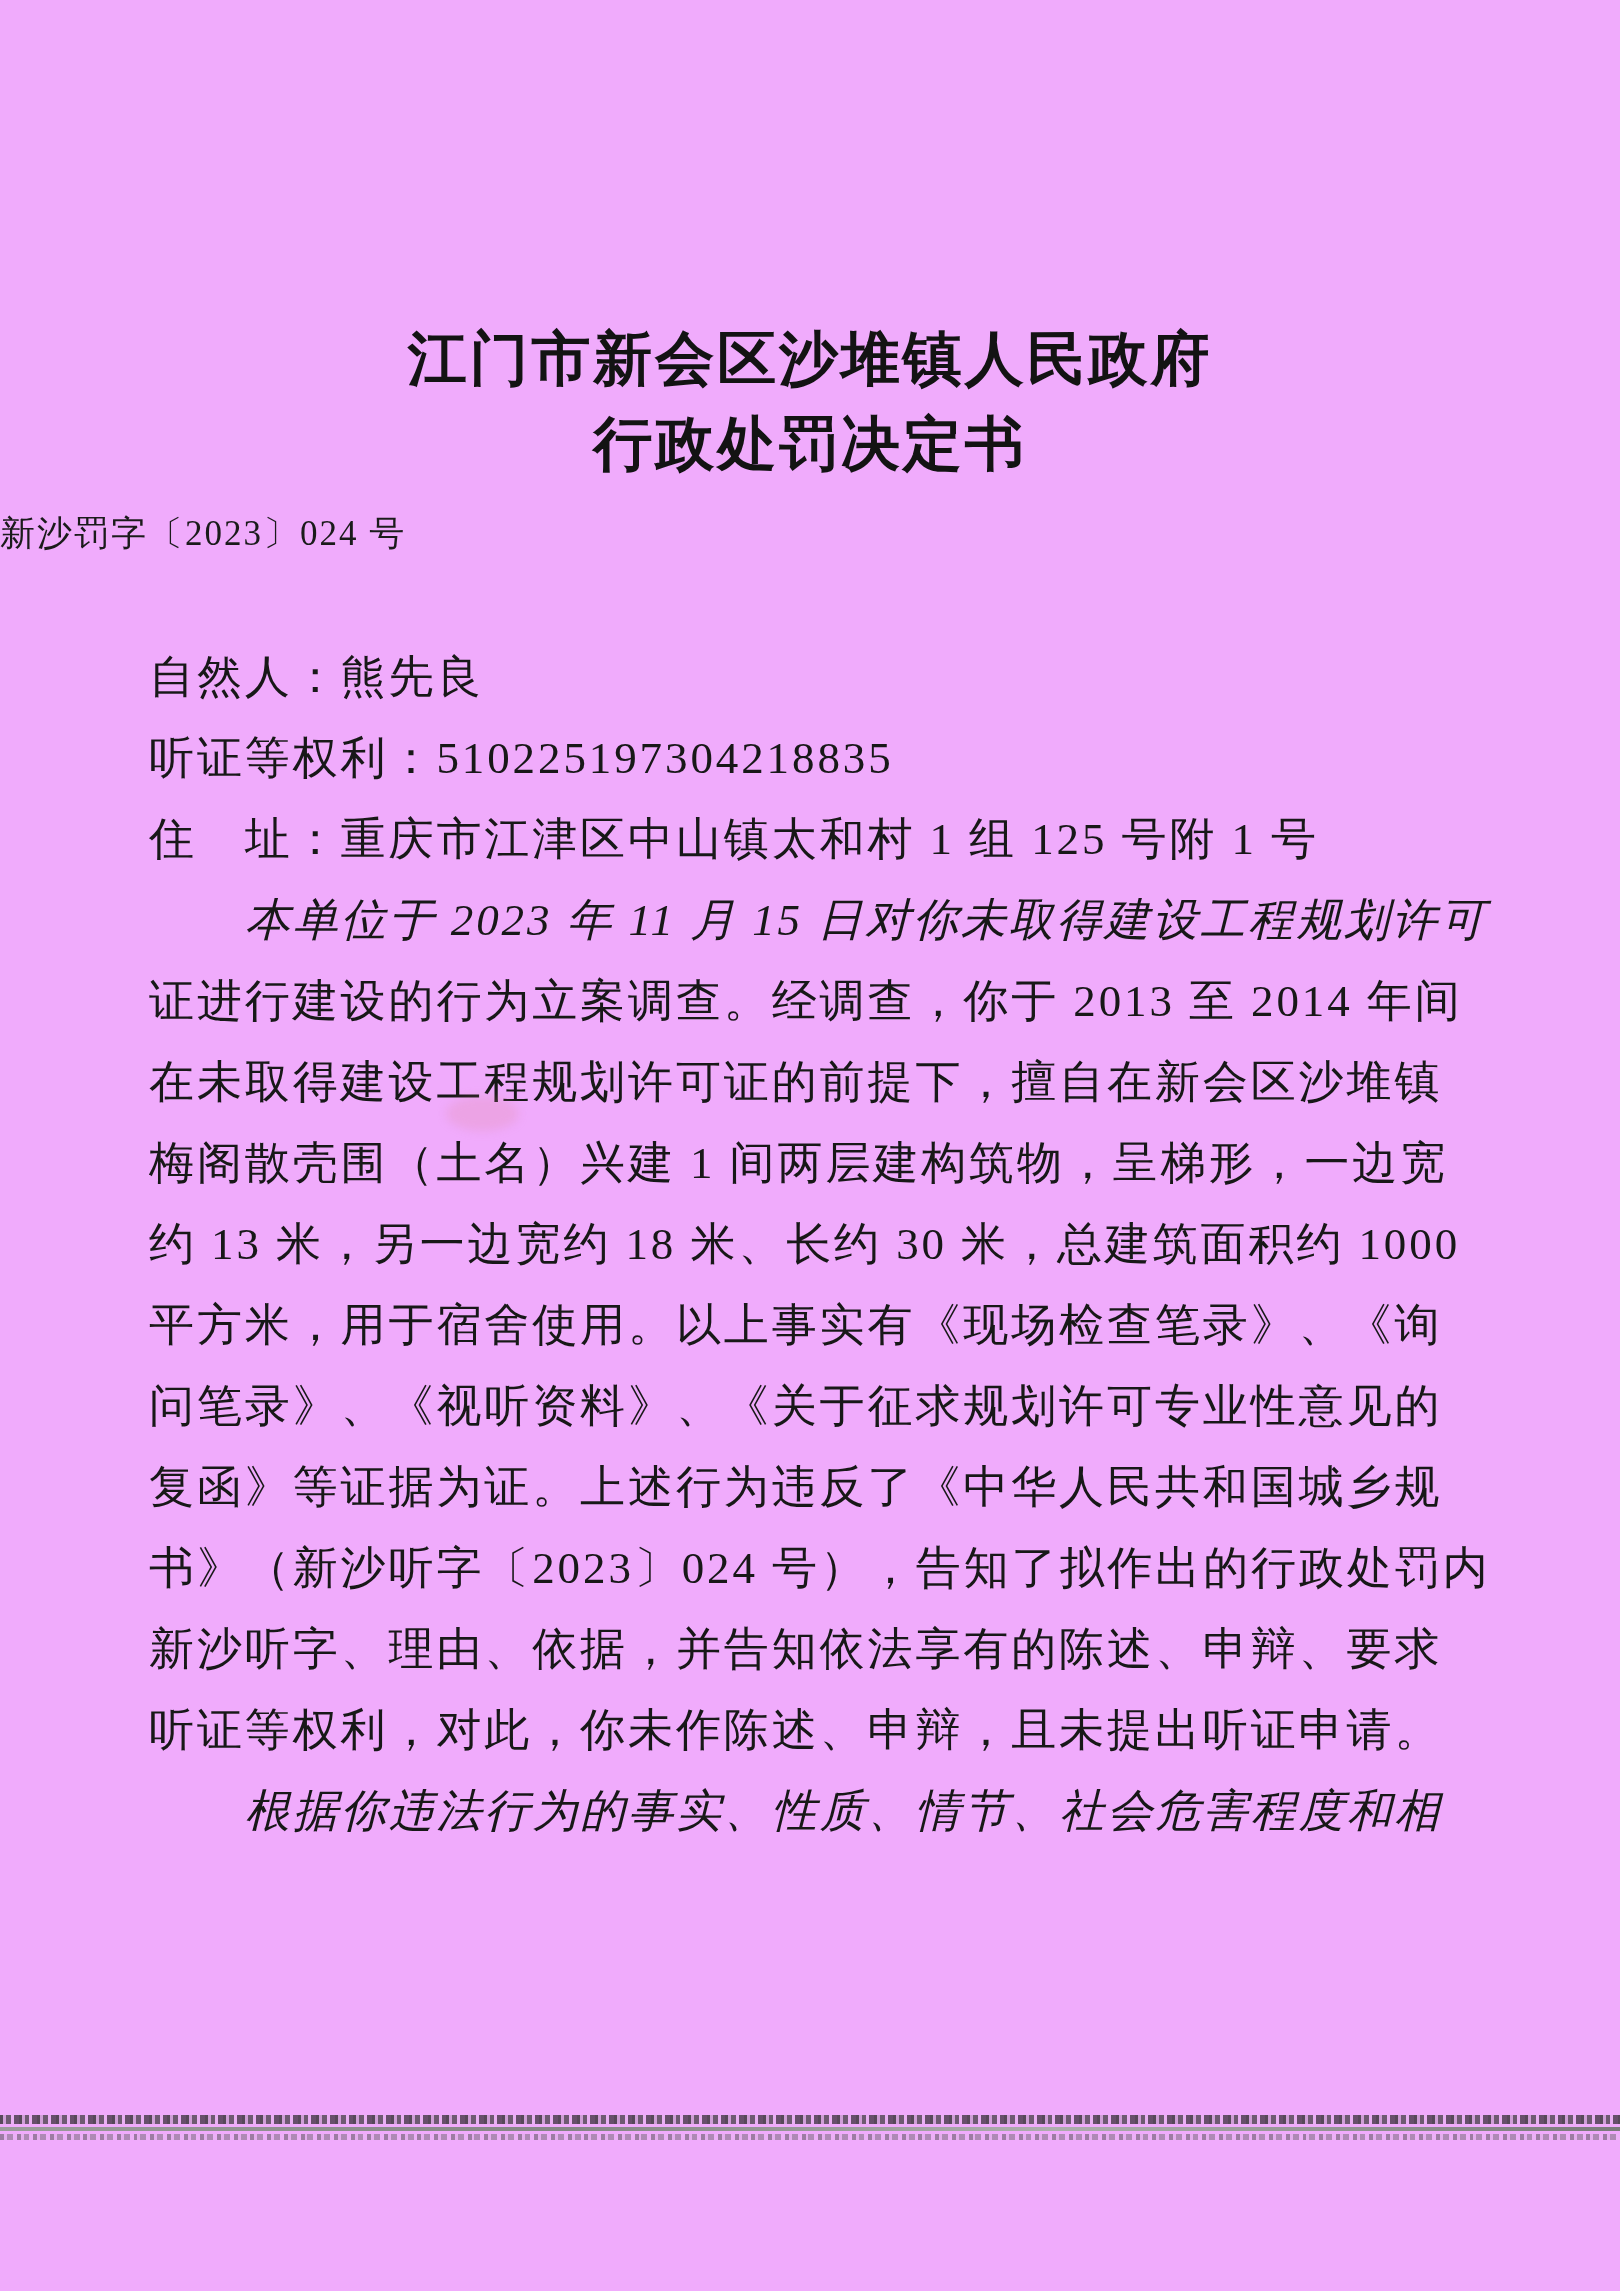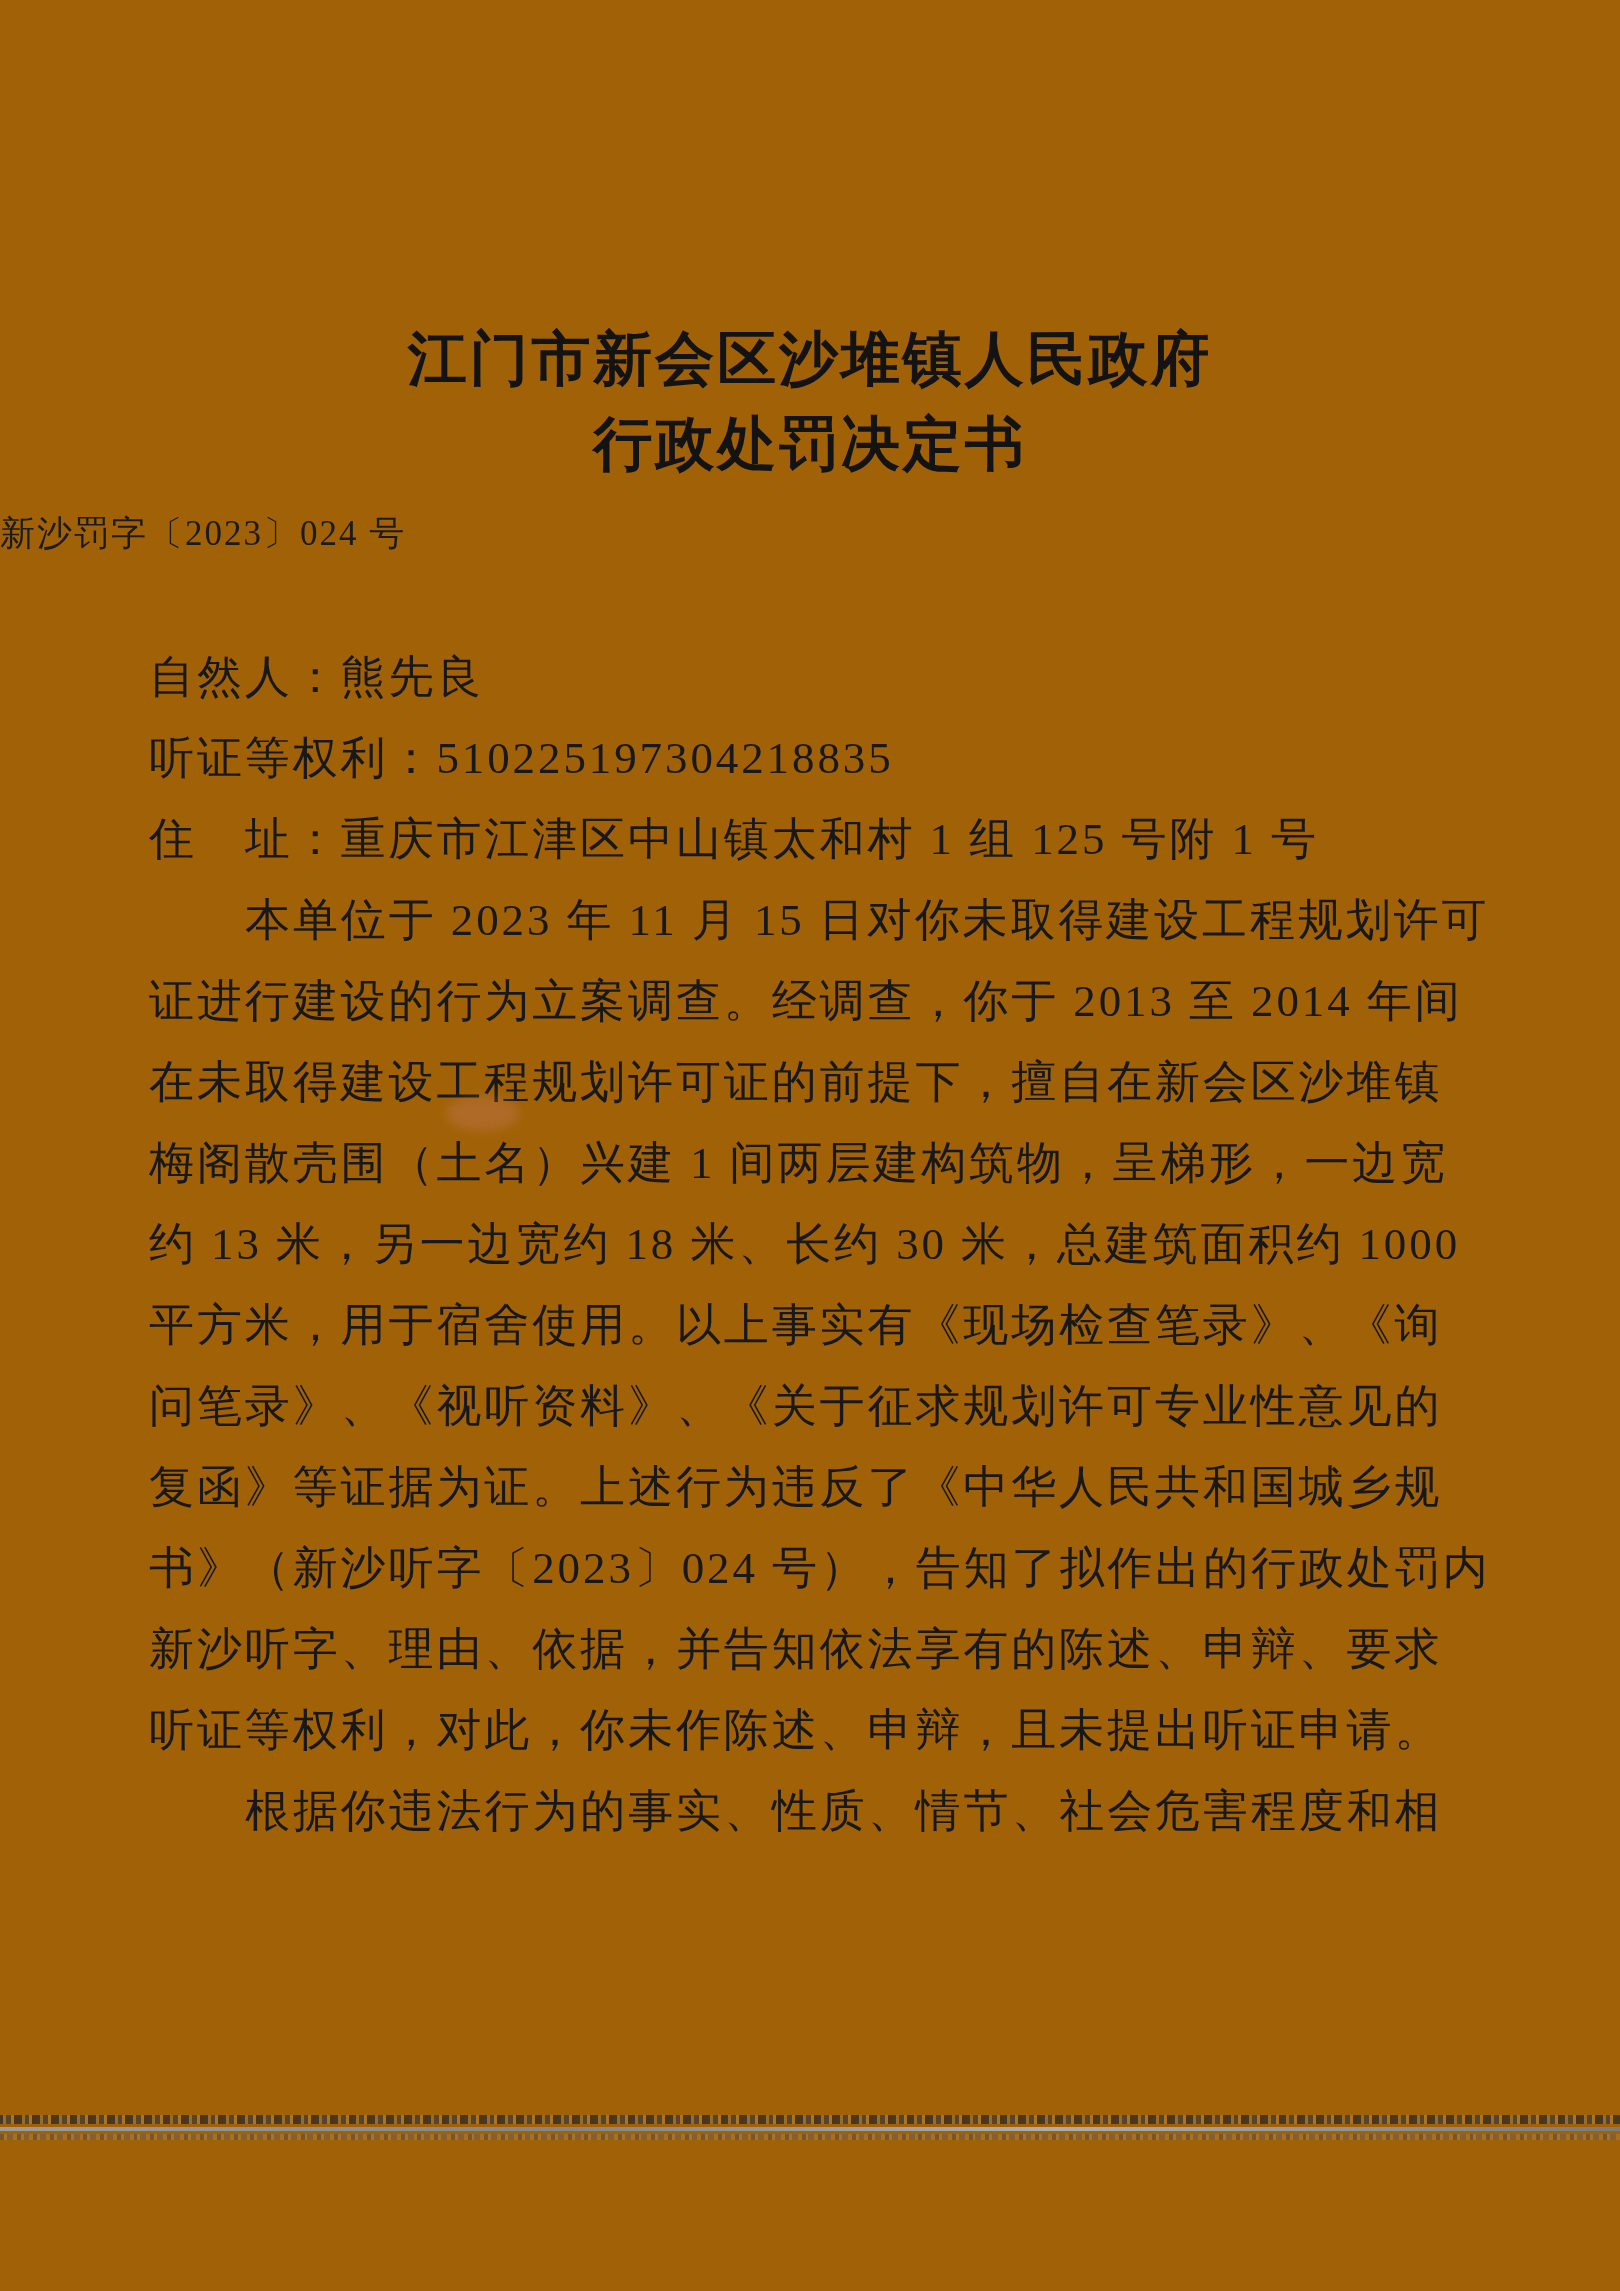--- a/index.html
+++ b/index.html
@@ -7,21 +7,21 @@
   body {
     width: 1620px;
     height: 2292px;
     font-family: "Liberation Serif", "DejaVu Serif", serif;
     color: #141414;
   }
   .page {
     position: relative;
     width: 1620px;
     height: 2292px;
-    background: #a16207;
+    background: #f0abfc;
     overflow: hidden;
   }
   .title {
     position: absolute;
     left: 0;
     width: 100%;
     text-align: center;
     font-weight: 700;
     font-size: 59px;
     letter-spacing: 2.9px;
@@ -47,21 +47,21 @@
     width: 1333px;
   }
   .line {
     height: 81px;
     line-height: 81px;
     font-size: 45px;
     letter-spacing: 2.9px;
     white-space: nowrap;
     color: #181818;
   }
-  .indent { text-indent: 96px; }
+  .indent { text-indent: 96px; font-style: italic; }
   .label { color: #181818; }
   .smudge {
     position: absolute;
     left: 446px;
     top: 1096px;
     width: 73px;
     height: 35px;
     background: rgba(224, 136, 148, 0.22);
     border-radius: 50%;
     filter: blur(4.9px);

